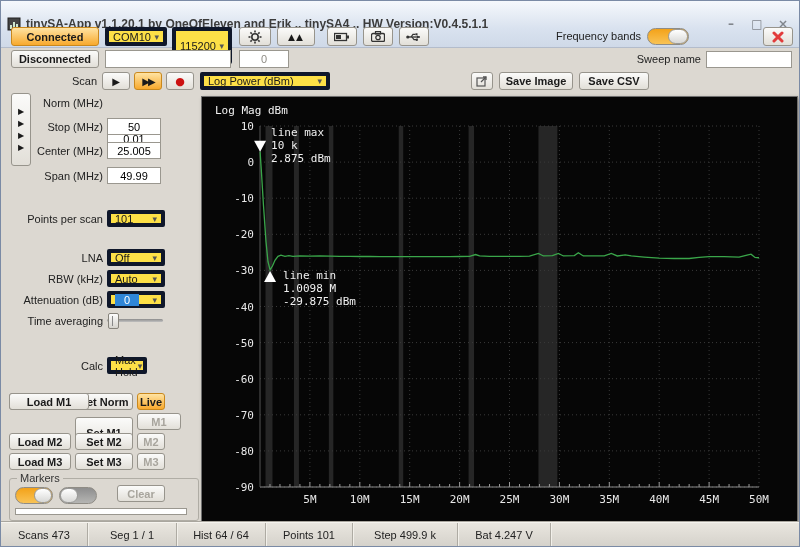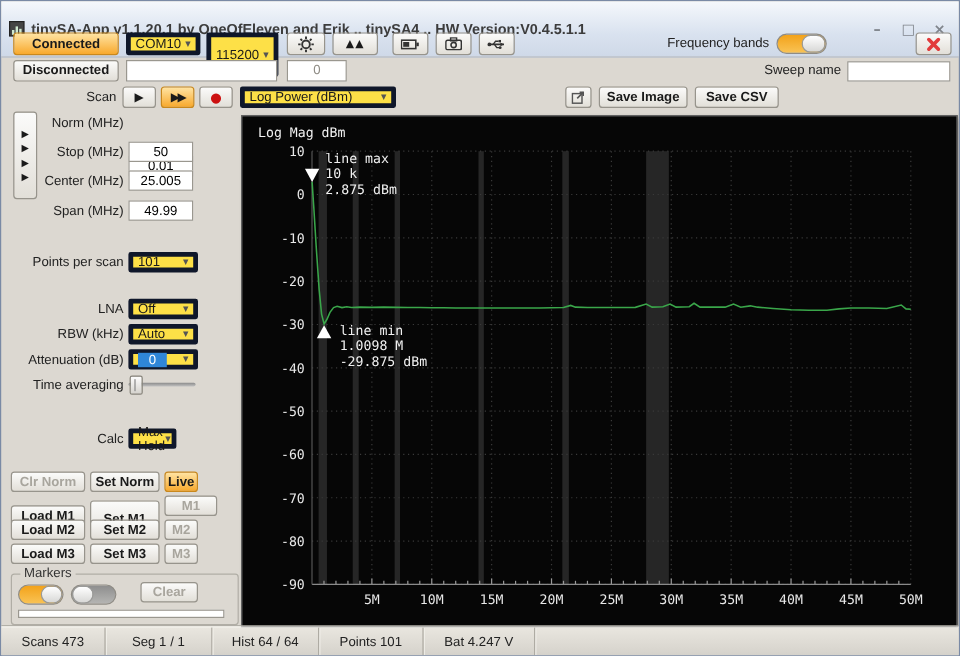--- a/index.html
+++ b/index.html
@@ -217,21 +217,21 @@
 <div class="lbl r" style="left:10px;top:359px;width:92px">Calc</div>
 <div class="combo" style="left:106px;top:356px;width:40px;height:17px">
   <span>Max Hold</span>
   <span class="arrow">▾</span>
 </div>
 
 <div class="btn disabled" style="left:8px;top:392px;width:62px;height:17px">Clr Norm</div>
 <div class="btn" style="left:74px;top:392px;width:58px;height:17px">Set Norm</div>
 <div class="btn orange" style="left:136px;top:392px;width:28px;height:17px">Live</div>
 
-<div class="btn" style="left:8px;top:420px;width:62px;height:17px">Load M1</div>
+<div class="btn" style="left:8px;top:392px;width:80px;height:17px">Load M1</div>
 <div class="btn" style="left:74px;top:416px;width:58px;height:32px">Set M1</div>
 <div class="btn disabled" style="left:136px;top:412px;width:44px;height:17px">M1</div>
 
 <div class="btn" style="left:8px;top:432px;width:62px;height:17px">Load M2</div>
 <div class="btn" style="left:74px;top:432px;width:58px;height:17px">Set M2</div>
 <div class="btn disabled" style="left:136px;top:432px;width:28px;height:17px">M2</div>
 
 <div class="btn" style="left:8px;top:452px;width:62px;height:17px">Load M3</div>
 <div class="btn" style="left:74px;top:452px;width:58px;height:17px">Set M3</div>
 <div class="btn disabled" style="left:136px;top:452px;width:28px;height:17px">M3</div>
@@ -359,15 +359,16 @@
       <text x="81.077804" y="194.94875" fill="#f0f0f0">1.0098 M</text>
       <text x="81.077804" y="207.94875" fill="#f0f0f0">-29.875 dBm</text>
     </svg>
 </div>
 
 <div id="statusbar">
   <div class="cell" style="width:86px">Scans 473</div>
   <div class="cell" style="width:88px">Seg 1 / 1</div>
   <div class="cell" style="width:88px">Hist 64 / 64</div>
   <div class="cell" style="width:86px">Points 101</div>
+  <div class="cell" style="width:104px">Step 499.9 k</div>
   <div class="cell" style="width:92px">Bat 4.247 V</div>
   <div class="cell" style="flex:1;border-right:none"></div>
 </div>
 
 </body></html>

